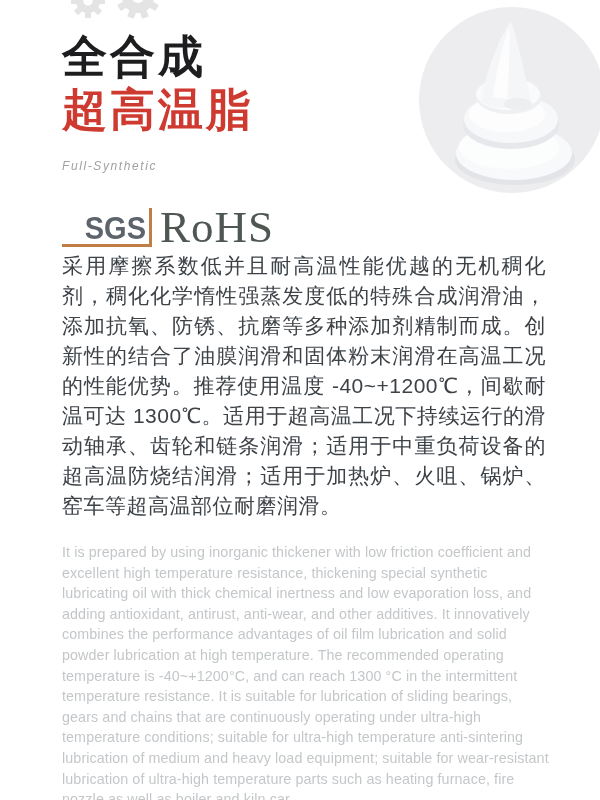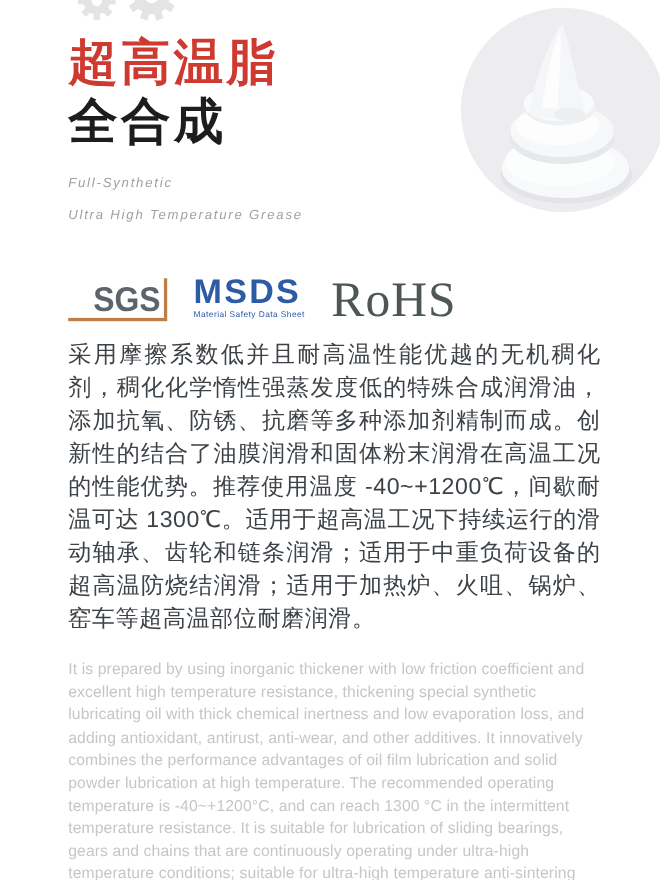--- a/index.html
+++ b/index.html
@@ -20,22 +20,22 @@
     font-size:45px;line-height:53px;font-weight:700;
     letter-spacing:3px;color:#1d1d1f;
   }
   .title-cn.red{color:#cf3a30;}
   .subtitle{
     margin-top:16px;
     font-style:italic;font-size:12px;line-height:29px;
     letter-spacing:1.6px;color:#9fa1a3;font-weight:400;
   }
   .cert-row{
-    margin-top:36px;height:46px;
-    display:flex;align-items:flex-end;gap:24px;
+    margin-top:20px;height:46px;
+    display:flex;align-items:flex-end;gap:8px;
   }
   .sgs-box{
     display:flex;align-items:flex-end;justify-content:flex-end;
     width:90px;height:40px;
     border-bottom:3px solid #c07e44;
   }
   .sgs-text{
     font-size:29px;font-weight:700;letter-spacing:0;
     color:#5e646b;line-height:30px;padding-right:3px;
     transform:scaleY(1.08);transform-origin:bottom;
@@ -46,21 +46,21 @@
     font-size:31px;font-weight:800;letter-spacing:2px;
     color:#2d5ca5;line-height:28px;
   }
   .msds-sub{font-size:7.6px;letter-spacing:0.4px;color:#2d5ca5;margin-top:2px;white-space:nowrap;}
   .rohs-text{
     font-family:"Liberation Serif", serif;
     font-size:45px;font-weight:500;color:#4e5751;
     line-height:36px;padding-bottom:2px;letter-spacing:1px;
   }
   .desc-cn{
-    margin-top:16px;
+    margin-top:4px;
     font-size:21px;line-height:30px;font-weight:500;
     color:#3d4247;text-align:justify;
     letter-spacing:0.5px;
   }
   .desc-en{
     margin-top:11px;width:490px;
     font-size:14.3px;line-height:20.6px;font-weight:400;
     color:#c4c7c9;text-align:left;letter-spacing:0.1px;
   }
 </style>
@@ -119,36 +119,31 @@
       <ellipse cx="90" cy="88" rx="32" ry="16" fill="#f9fafb"></ellipse>
 
       <path d="M 63 96 C 69 62, 81 34, 91 18 C 92 16 93 16 94 18 C 101 40 107 70 113 94 C 97 105 77 104 63 96 Z" fill="#f5f6f8"></path>
       <path d="M 75 91 C 79 60 85 38 91 22 C 93 30 91 60 89 93 Z" fill="#fdfdfe"></path>
       <ellipse cx="100" cy="98" rx="14" ry="6" fill="#eceef0"></ellipse>
     </svg>
   </div>
 
   <div class="content">
 
+    <div class="title-cn">全合成</div>
     <div class="title-cn red">超高温脂</div>
-    <div class="title-cn">全合成</div>
 
     <div class="subtitle">
       <div>Full-Synthetic</div>
-      <div>Ultra High Temperature Grease</div>
     </div>
 
     <div class="cert-row">
       <div class="sgs-box">
         <span class="sgs-text">SGS</span>
         <span class="sgs-vline"></span>
-      </div>
-      <div class="msds-box">
-        <span class="msds-text">MSDS</span>
-        <span class="msds-sub">Material Safety Data Sheet</span>
       </div>
       <div class="rohs-text">RoHS</div>
     </div>
 
     <p class="desc-cn">采用摩擦系数低并且耐高温性能优越的无机稠化剂，稠化化学惰性强蒸发度低的特殊合成润滑油，添加抗氧、防锈、抗磨等多种添加剂精制而成。创新性的结合了油膜润滑和固体粉末润滑在高温工况的性能优势。推荐使用温度 -40~+1200℃，间歇耐温可达 1300℃。适用于超高温工况下持续运行的滑动轴承、齿轮和链条润滑；适用于中重负荷设备的超高温防烧结润滑；适用于加热炉、火咀、锅炉、窑车等超高温部位耐磨润滑。</p>
 
     <p class="desc-en">It is prepared by using inorganic thickener with low friction coefficient and excellent high temperature resistance, thickening special synthetic lubricating oil with thick chemical inertness and low evaporation loss, and adding antioxidant, antirust, anti-wear, and other additives. It innovatively combines the performance advantages of oil film lubrication and solid powder lubrication at high temperature. The recommended operating temperature is -40~+1200°C, and can reach 1300 °C in the intermittent temperature resistance. It is suitable for lubrication of sliding bearings, gears and chains that are continuously operating under ultra-high temperature conditions; suitable for ultra-high temperature anti-sintering lubrication of medium and heavy load equipment; suitable for wear-resistant lubrication of ultra-high temperature parts such as heating furnace, fire nozzle as well as boiler and kiln car.</p>
 
   </div>
 </div>

